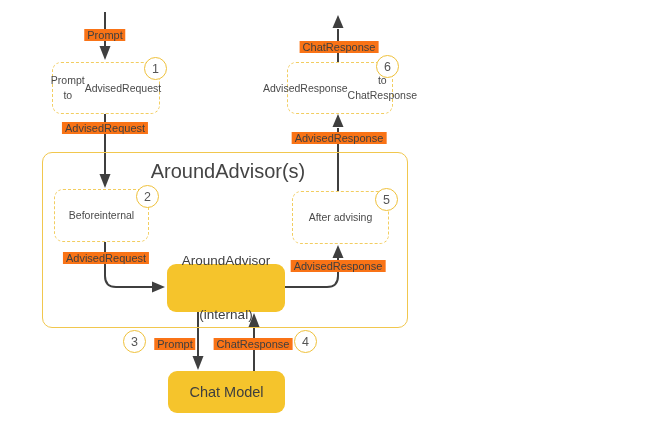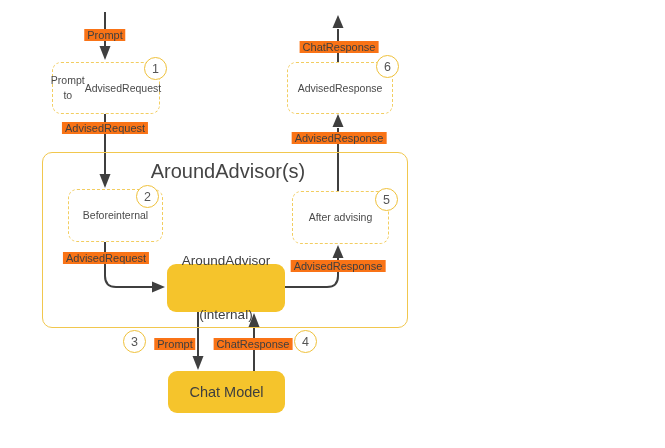--- a/index.html
+++ b/index.html
@@ -31,21 +31,21 @@
     background:#fff;border:1.5px solid #efc13b;box-sizing:border-box;
     display:flex;align-items:center;justify-content:center;
     font-size:12.5px;color:#555;
   }
   .edge-label{
     position:absolute;transform:translate(-50%,-50%);
     background:#f97316;padding:0 3px;font-size:11px;color:#3f3f3f;white-space:nowrap;
   }
   .box1{left:52px;top:62px;width:106px;height:50px;}
   .box6{left:287px;top:62px;width:104px;height:50px;}
-  .box2{left:68px;top:189px;width:93px;height:51px;}
+  .box2{left:54px;top:189px;width:93px;height:51px;}
   .box5{left:292px;top:191px;width:95px;height:51px;}
   .internal{left:167px;top:264px;width:118px;height:48px;font-size:13.5px;line-height:1.45;gap:34px;}
   .chat{left:168px;top:371px;width:117px;height:42px;font-size:14.5px;}
 </style>
 </head>
 <body>
 
 <div class="canvas">
 
   <svg class="wires" width="665" height="448" viewBox="0 0 665 448">
@@ -73,20 +73,21 @@
 
   <div class="container-box"></div>
   <div class="container-title">AroundAdvisor(s)</div>
 
   <div class="dashed-box box1">
     <span>Prompt to</span>
     <span>AdvisedRequest</span>
   </div>
   <div class="dashed-box box6">
     <span>AdvisedResponse</span>
+    <span>to ChatResponse</span>
   </div>
   <div class="dashed-box box2">
     <span>Before</span>
     <span>internal</span>
   </div>
   <div class="dashed-box box5">
     <span>After advising</span>
   </div>
   <div class="solid-box internal">
     <span>AroundAdvisor</span>

